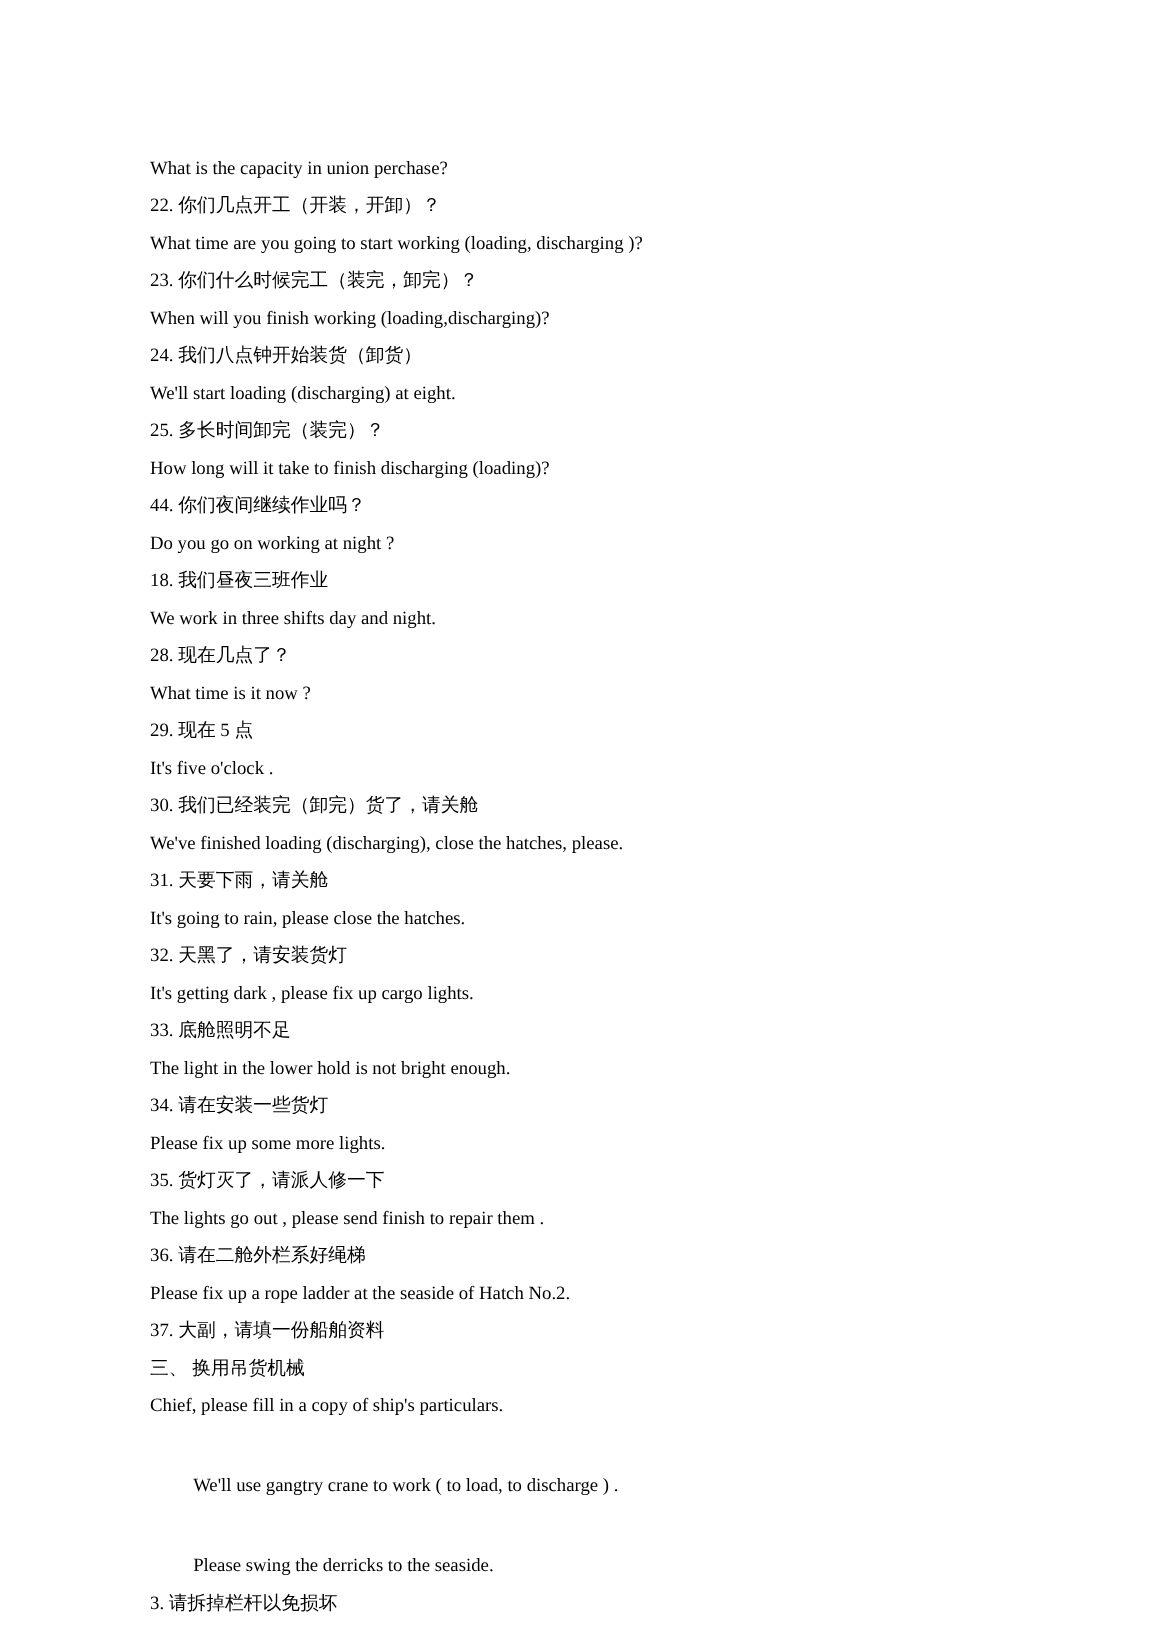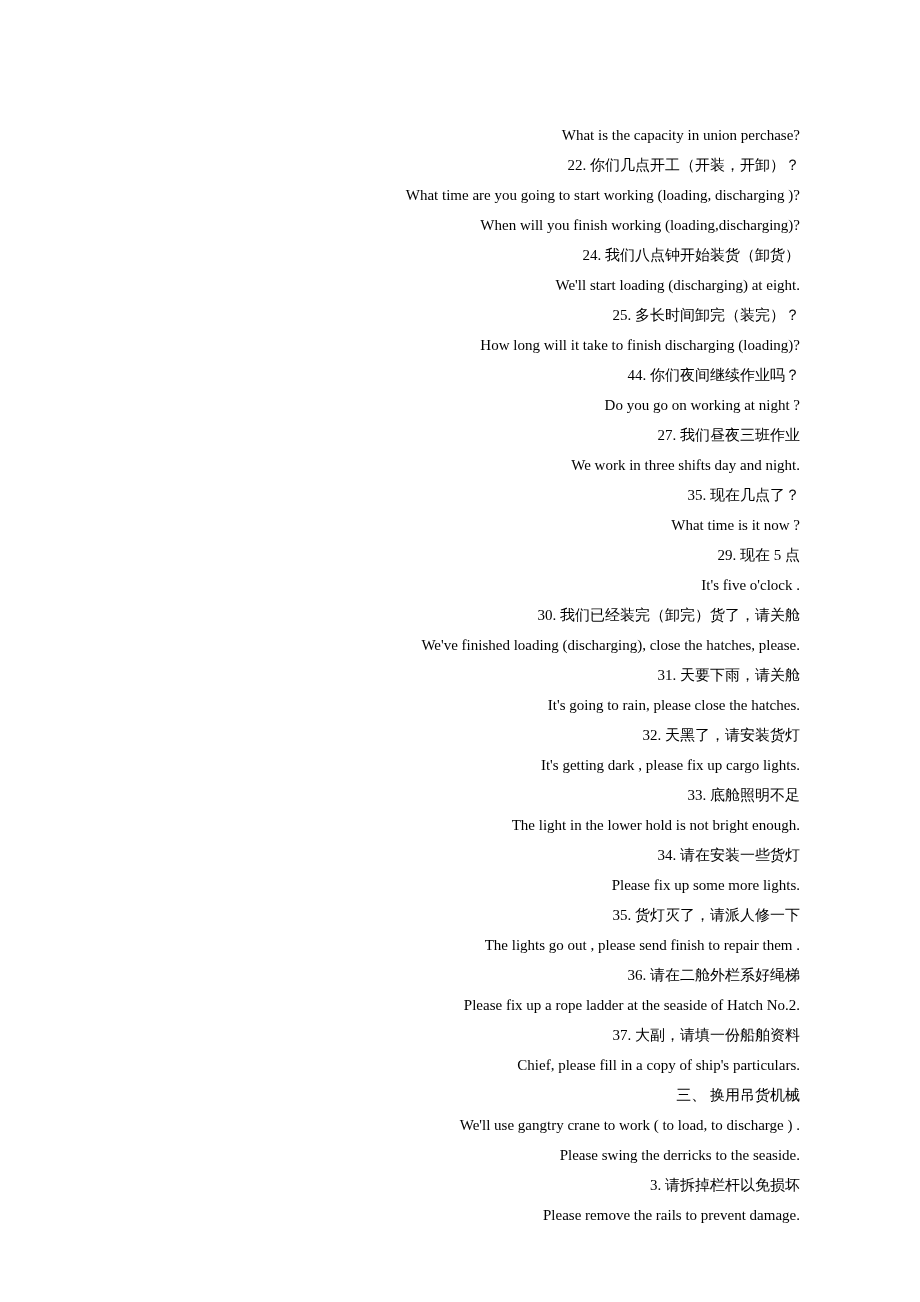--- a/index.html
+++ b/index.html
@@ -10,60 +10,61 @@
     width: 920px;
   }
   .page {
     padding: 120px 120px 60px 120px;
     font-size: 15px;
     line-height: 2.0;
     color: #000000;
   }
   .line {
     white-space: pre-wrap;
-    text-align: right;
   }
   .indent {
     padding-left: 2.3em;
+    margin-top: 34px;
   }
 </style>
 </head>
 <body>
 
 <div class="page" id="page">
     <div class="line">What is the capacity in union perchase?</div>
     <div class="line">22. 你们几点开工（开装，开卸）？</div>
     <div class="line">What time are you going to start working (loading, discharging )?</div>
+    <div class="line">23. 你们什么时候完工（装完，卸完）？</div>
     <div class="line">When will you finish working (loading,discharging)?</div>
     <div class="line">24. 我们八点钟开始装货（卸货）</div>
     <div class="line">We'll start loading (discharging) at eight.</div>
     <div class="line">25. 多长时间卸完（装完）？</div>
     <div class="line">How long will it take to finish discharging (loading)?</div>
     <div class="line">44. 你们夜间继续作业吗？</div>
     <div class="line">Do you go on working at night ?</div>
-    <div class="line">27. 我们昼夜三班作业</div>
+    <div class="line">18. 我们昼夜三班作业</div>
     <div class="line">We work in three shifts day and night.</div>
-    <div class="line">35. 现在几点了？</div>
+    <div class="line">28. 现在几点了？</div>
     <div class="line">What time is it now ?</div>
     <div class="line">29. 现在 5 点</div>
     <div class="line">It's five o'clock .</div>
     <div class="line">30. 我们已经装完（卸完）货了，请关舱</div>
     <div class="line">We've finished loading (discharging), close the hatches, please.</div>
     <div class="line">31. 天要下雨，请关舱</div>
     <div class="line">It's going to rain, please close the hatches.</div>
     <div class="line">32. 天黑了，请安装货灯</div>
     <div class="line">It's getting dark , please fix up cargo lights.</div>
     <div class="line">33. 底舱照明不足</div>
     <div class="line">The light in the lower hold is not bright enough.</div>
     <div class="line">34. 请在安装一些货灯</div>
     <div class="line">Please fix up some more lights.</div>
     <div class="line">35. 货灯灭了，请派人修一下</div>
     <div class="line">The lights go out , please send finish to repair them .</div>
     <div class="line">36. 请在二舱外栏系好绳梯</div>
     <div class="line">Please fix up a rope ladder at the seaside of Hatch No.2.</div>
     <div class="line">37. 大副，请填一份船舶资料</div>
+    <div class="line">三、 换用吊货机械</div>
     <div class="line">Chief, please fill in a copy of ship's particulars.</div>
-    <div class="line">三、 换用吊货机械</div>
     <div class="line indent">We'll use gangtry crane to work ( to load, to discharge ) .</div>
     <div class="line indent">Please swing the derricks to the seaside.</div>
     <div class="line">3. 请拆掉栏杆以免损坏</div>
     <div class="line indent">Please remove the rails to prevent damage.</div>
   </div>
 
 </body></html>

